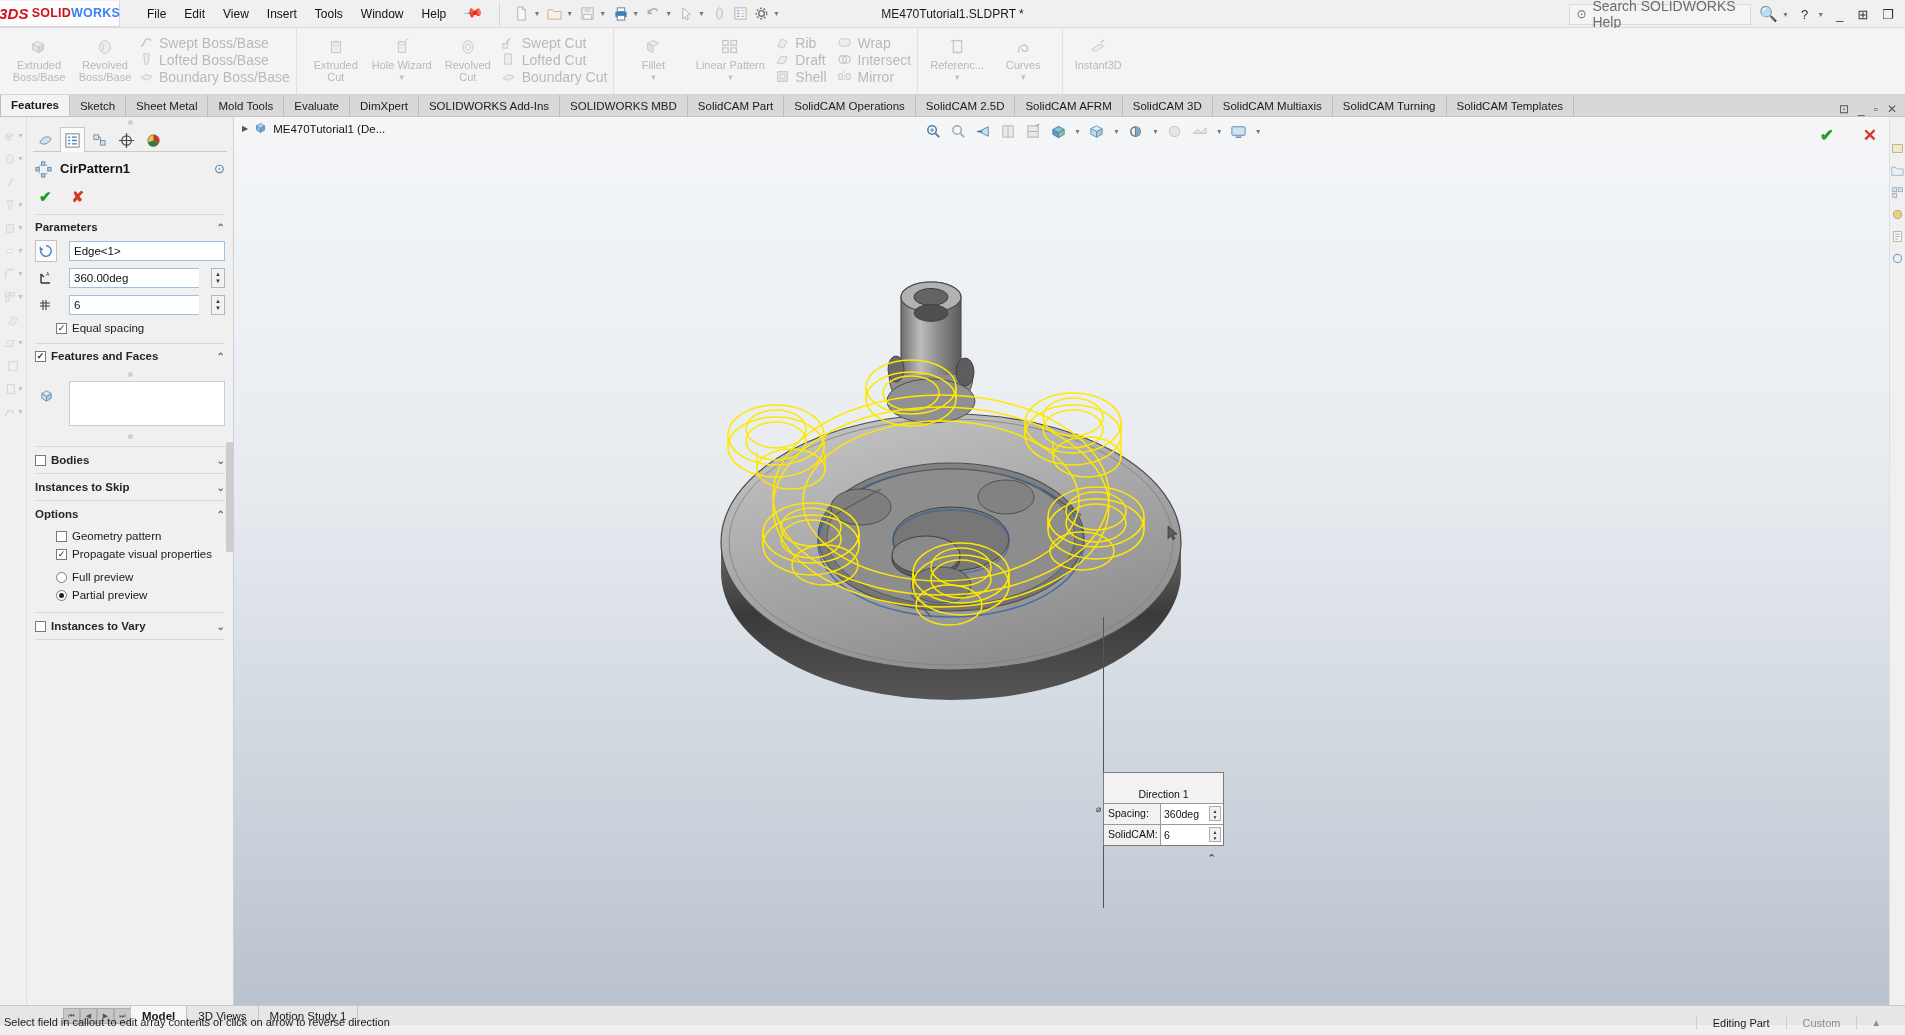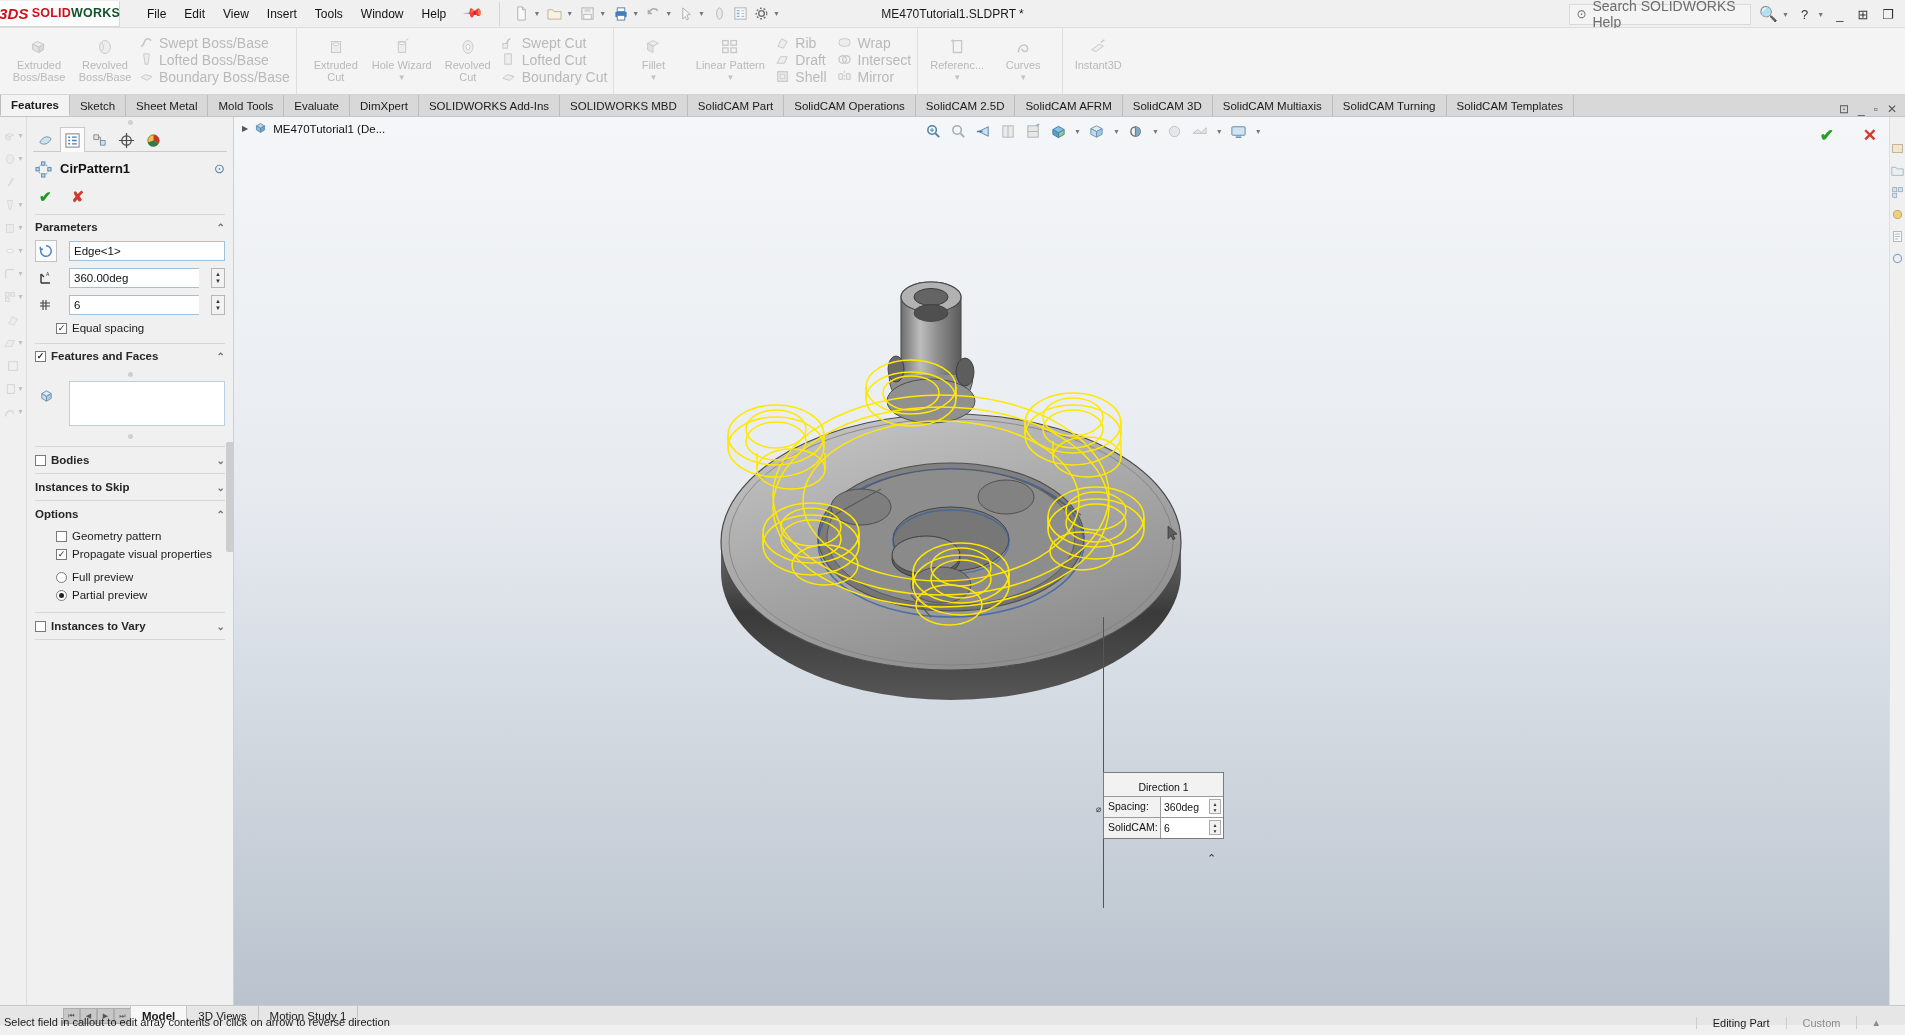--- a/index.html
+++ b/index.html
@@ -22,21 +22,21 @@
     display:flex; align-items:center;
   }
   .sw-logo{
     width:120px; height:26px; background:#fcfcfc;
     border:1px solid #d8d8d8; border-top:none; border-left:none;
     display:flex; align-items:center; justify-content:center;
     font-weight:bold; letter-spacing:.2px;
   }
   .sw-logo .ds{ color:#d0101a; font-size:15px; font-style:italic; font-weight:bold; margin-right:3px; }
   .sw-logo .solid{ color:#d0101a; font-size:12.5px; font-weight:bold; }
-  .sw-logo .works{ color:#14532d; font-size:12.5px; font-weight:bold; }
+  .sw-logo .works{ color:#3b82f6; font-size:12.5px; font-weight:bold; }
   .menubar{ display:flex; align-items:center; margin-left:18px; gap:0px; }
   .menubar .mi{ padding:4px 9px; font-size:12px; color:#111; cursor:default; }
   .pin{ margin-left:10px; color:#2f6fa8; font-size:13px; transform:rotate(40deg); }
   .qat{
     display:flex; align-items:center; gap:2px; margin-left:18px;
     border-left:1px solid #d6d6d6; padding-left:12px; height:24px;
   }
   .qat .qi{ width:19px;height:19px; display:flex;align-items:center;justify-content:center; opacity:.62; }
   .qat .qi svg{ display:block; }
   .caret{ font-size:7px; color:#777; margin:0 3px 0 0; }
@@ -197,21 +197,21 @@
     background:#f0f0f0; border-left:1px solid #dedede; padding-top:20px;
   }
   .rsi{ height:22px; display:flex; align-items:center; justify-content:center; opacity:.7; }
 
   
   .callout{
     position:absolute; left:1103px; top:791px; width:121px;
     background:#f2f2f2; border:1px solid #7b7b7b; font-size:10.5px; color:#111;
   }
   .callout .crow{ display:flex; border-top:1px solid #9a9a9a; }
-  .callout .chdr{ text-align:center; padding:8px 0 3px; }
+  .callout .chdr{ text-align:center; padding:15px 0 3px; }
   .callout .clab{ width:56px; padding:3px 2px 3px 4px; }
   .callout .cval{
     flex:1; background:#fff; border-left:1px solid #9a9a9a; display:flex; align-items:center;
     padding-left:3px; position:relative; height:20px;
   }
   .callout .cspin{
     position:absolute; right:2px; top:2px; width:12px; height:15px;
     border:1px solid #adadad; background:#f1f1f1;
     display:flex; flex-direction:column; align-items:center; justify-content:center;
   }

